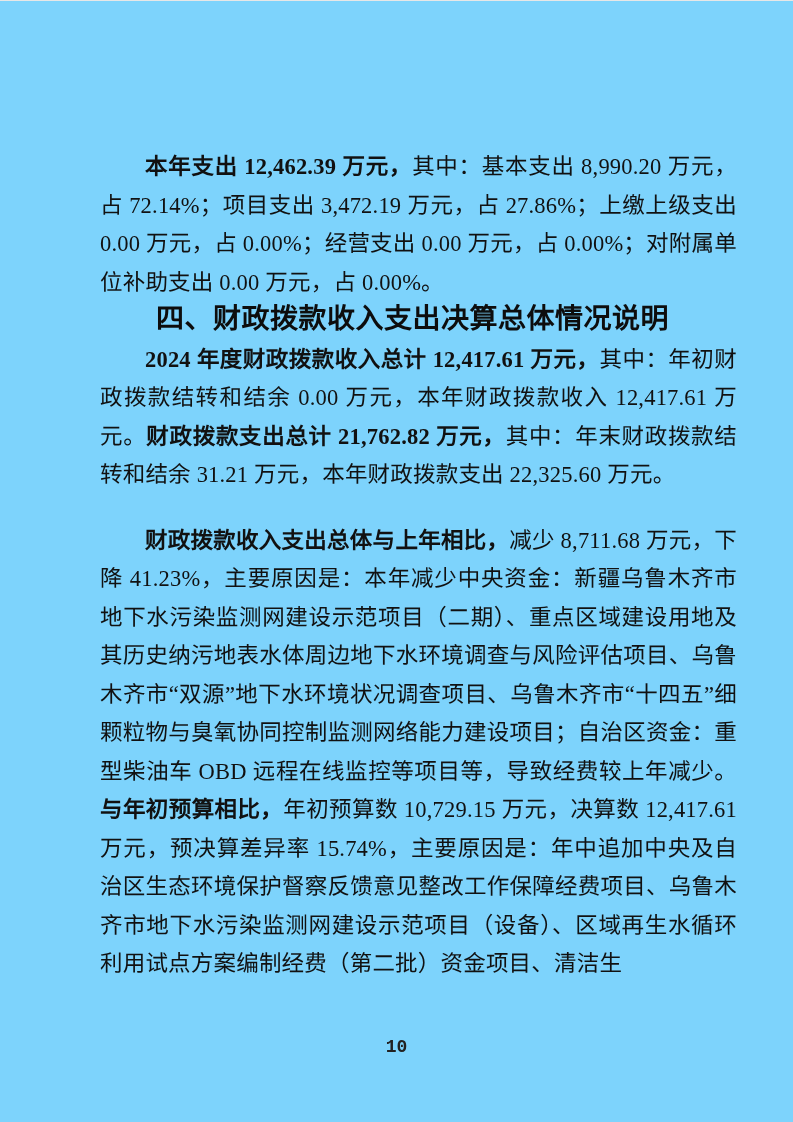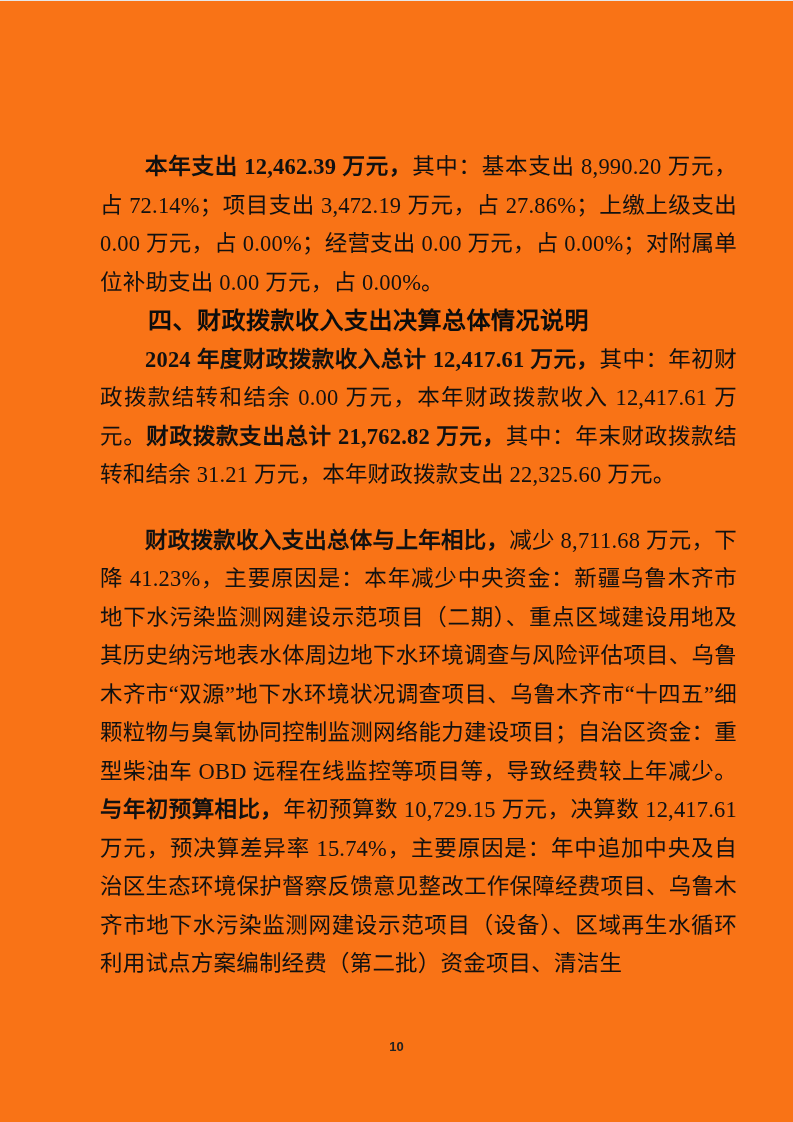--- a/index.html
+++ b/index.html
@@ -11,21 +11,21 @@
     width: 793px;
     height: 1122px;
     position: relative;
     overflow: hidden;
     font-family: "Liberation Serif", "DejaVu Serif", serif;
     color: #111111;
   }
   .page {
     position: absolute;
     inset: 0;
-    background: #f97316;
+    background: #7dd3fc;
     border-top: 1px solid #e7e7e7;
   }
   .doc-body {
     position: absolute;
     left: 100px;
     top: 147px;
     width: 637px;
     font-size: 22.5px;
     line-height: 38.5px;
     text-align: justify;
@@ -39,37 +39,37 @@
   }
   p.para-compare {
     margin-top: 27px;
   }
   .bold-run {
     font-weight: bold;
   }
   h2.section-heading {
     margin: 0;
     text-indent: 2em;
-    font-family: Liberation Sans, sans-serif;
+    font-family: Liberation Mono, monospace;
     font-weight: 700;
-    font-size: 24px;
+    font-size: 28px;
     line-height: 38.5px;
     letter-spacing: 0.5px;
     color: #0d0d0d;
   }
   .page-footer {
     position: absolute;
     left: 0;
     top: 1036px;
     width: 100%;
     text-align: center;
   }
   .page-number {
-    font-family: Liberation Sans, sans-serif;
-    font-size: 13px;
+    font-family: Liberation Mono, monospace;
+    font-size: 18px;
     font-weight: bold;
     color: #222222;
   }
 </style>
 </head>
 <body>
 
 <div class="page">
 
   <div class="doc-body">

